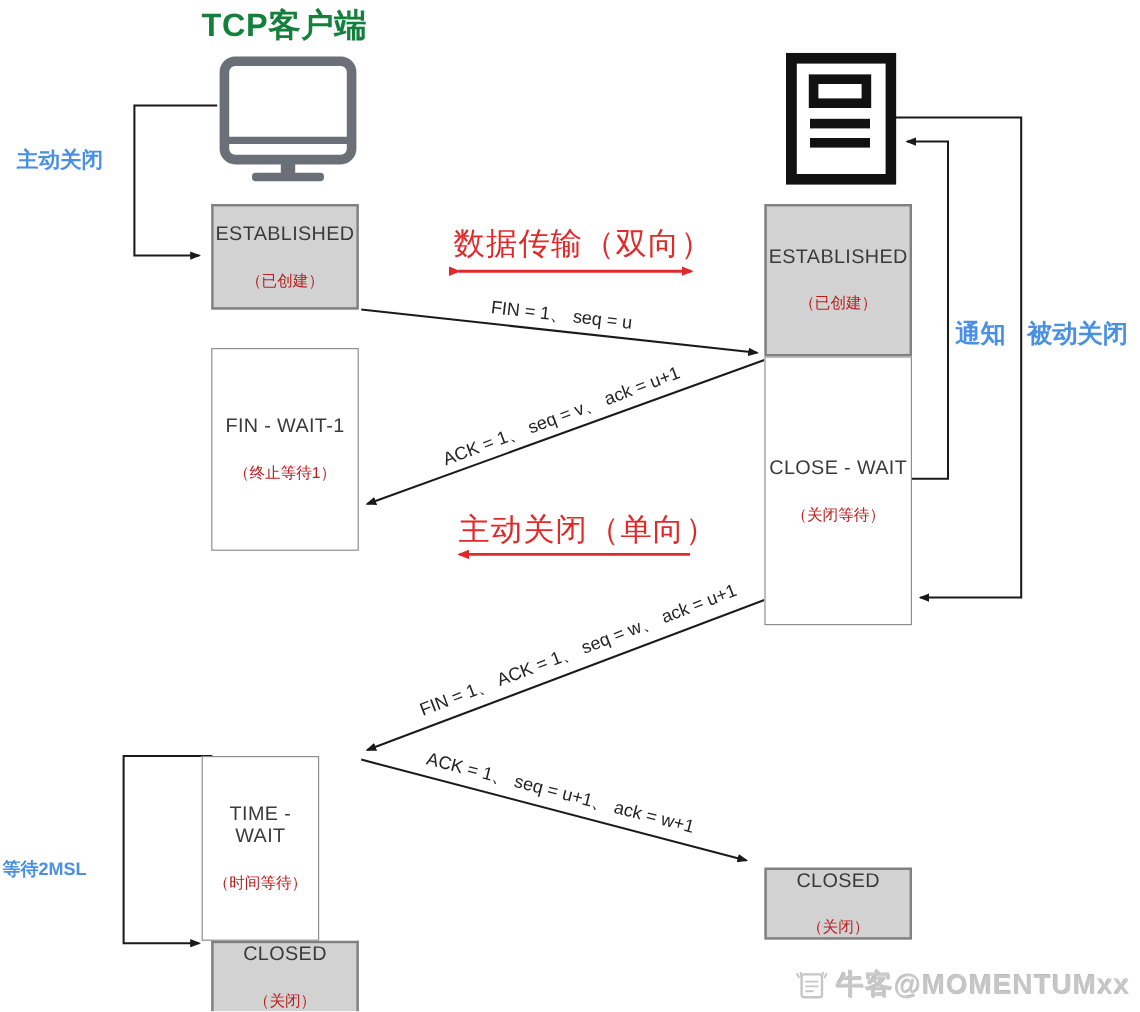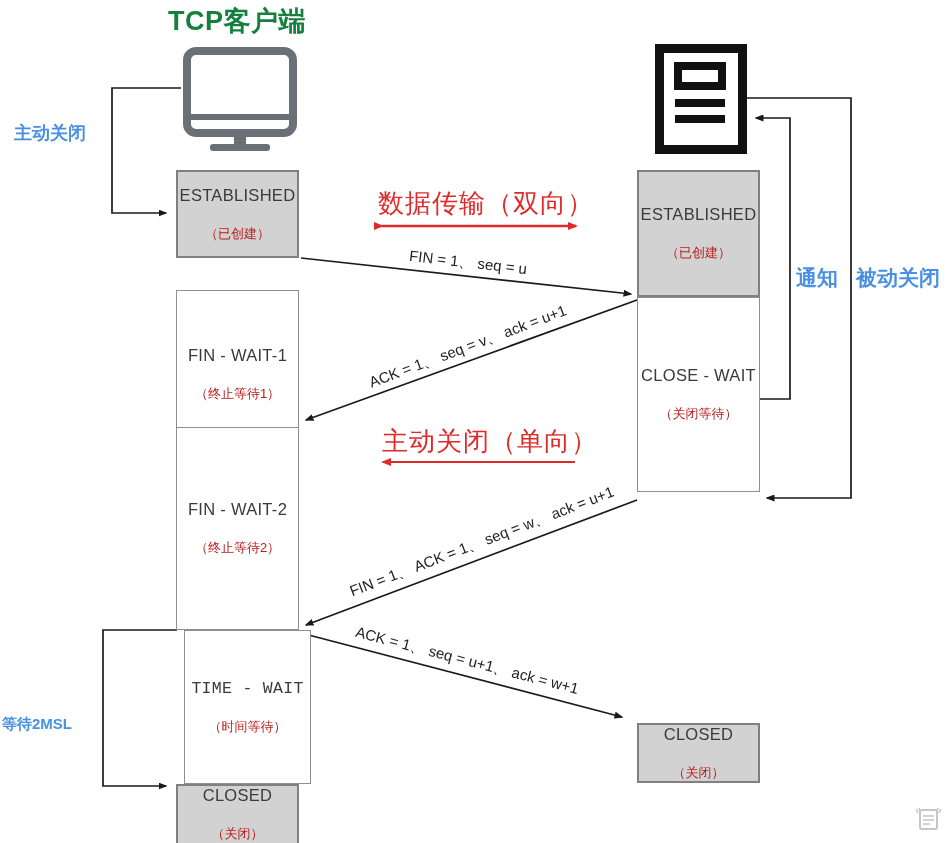--- a/index.html
+++ b/index.html
@@ -85,38 +85,34 @@
   </div>
 
   <div class="state-box gray" style="left:176px;top:170px;width:123px;height:88px;">
     <div class="state-name">ESTABLISHED</div>
     <div class="state-cn">（已创建）</div>
   </div>
   <div class="state-box" style="left:176px;top:258px;width:123px;height:169px;margin-top:32px;">
     <div class="state-name">FIN - WAIT-1</div>
     <div class="state-cn">（终止等待1）</div>
   </div>
-  <div class="state-box" style="left:176px;top:427px;width:123px;height:203px;">
-    <div class="state-name">FIN - WAIT-2</div>
-    <div class="state-cn">（终止等待2）</div>
-  </div>
-  <div class="state-box" style="left:184px;top:630px;width:127px;height:154px;font-family:Liberation Mono, monospace;">
+  <div class="state-box" style="left:168px;top:630px;width:98px;height:154px;">
     <div class="state-name">TIME - WAIT</div>
     <div class="state-cn">（时间等待）</div>
   </div>
   <div class="state-box gray" style="left:176px;top:784px;width:123px;height:59px;border-bottom:none;">
     <div class="state-name">CLOSED</div>
     <div class="state-cn">（关闭）</div>
   </div>
 
   <div class="state-box gray" style="left:637px;top:170px;width:123px;height:127px;">
     <div class="state-name">ESTABLISHED</div>
     <div class="state-cn">（已创建）</div>
   </div>
-  <div class="state-box" style="left:637px;top:297px;width:123px;height:195px;">
+  <div class="state-box" style="left:637px;top:297px;width:123px;height:224px;">
     <div class="state-name">CLOSE - WAIT</div>
     <div class="state-cn">（关闭等待）</div>
   </div>
   <div class="state-box gray" style="left:637px;top:723px;width:123px;height:60px;">
     <div class="state-name">CLOSED</div>
     <div class="state-cn">（关闭）</div>
   </div>
 
   <div class="side-label" style="left:14px;top:121px;font-size:18px;">主动关闭</div>
   <div class="side-label" style="left:796px;top:264px;font-size:21px;">通知</div>
@@ -134,15 +130,16 @@
   <div class="watermark">
     <span style="display:inline-flex;">
       <svg width="27" height="27" viewBox="0 0 27 27">
         <path d="M3,8 L1,4 M5,7 L4,3 M24,8 L26,4 M22,7 L23,3" stroke="#c6c6c6" stroke-width="1.6" fill="none"></path>
         <rect x="5" y="5" width="17" height="19" rx="2" fill="none" stroke="#c6c6c6" stroke-width="2"></rect>
         <line x1="8" y1="11" x2="19" y2="11" stroke="#c6c6c6" stroke-width="1.6"></line>
         <line x1="8" y1="15" x2="19" y2="15" stroke="#c6c6c6" stroke-width="1.6"></line>
         <line x1="8" y1="19" x2="15" y2="19" stroke="#c6c6c6" stroke-width="1.6"></line>
       </svg>
     </span>
+    <span>牛客@MOMENTUMxx</span>
   </div>
 
 </div>
 
 </body></html>

